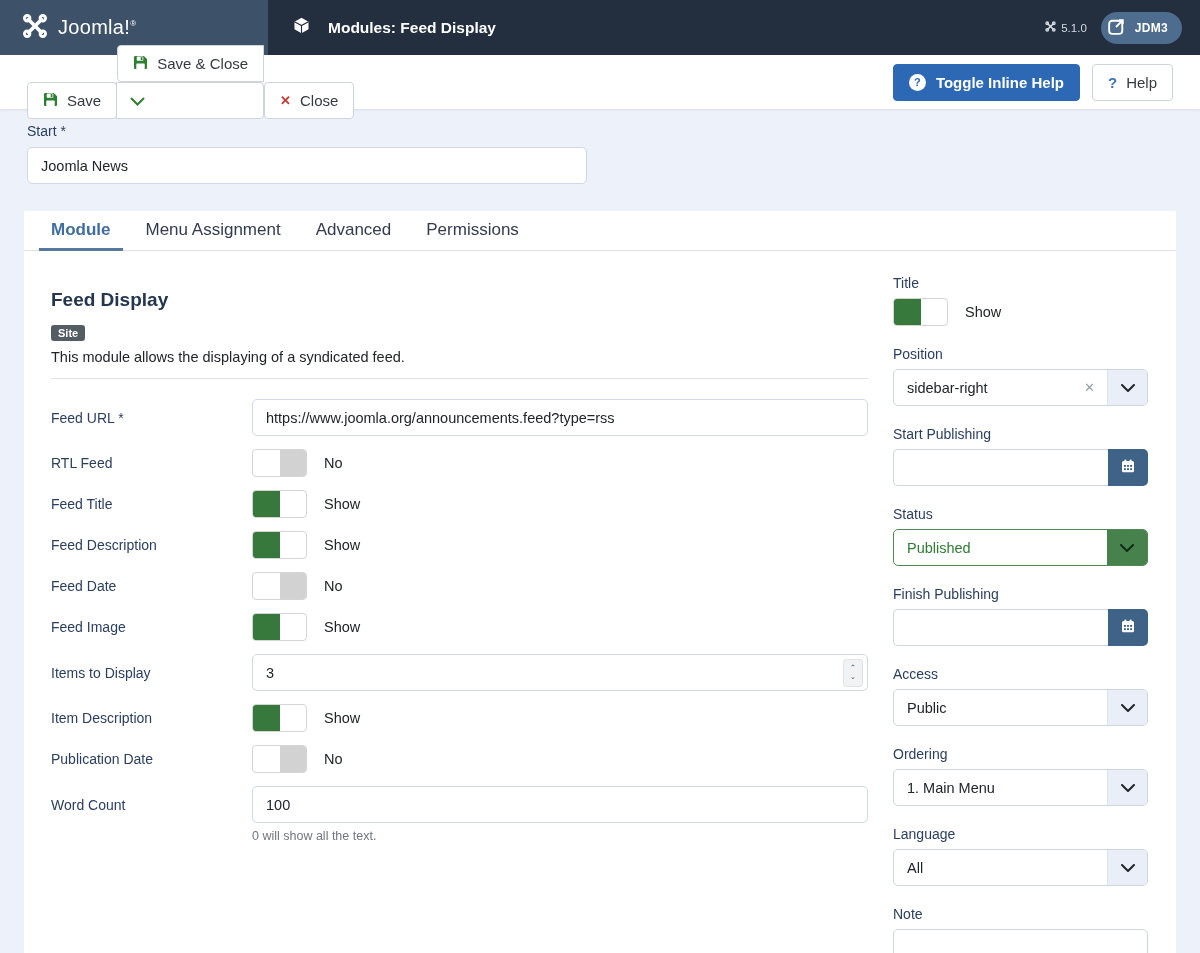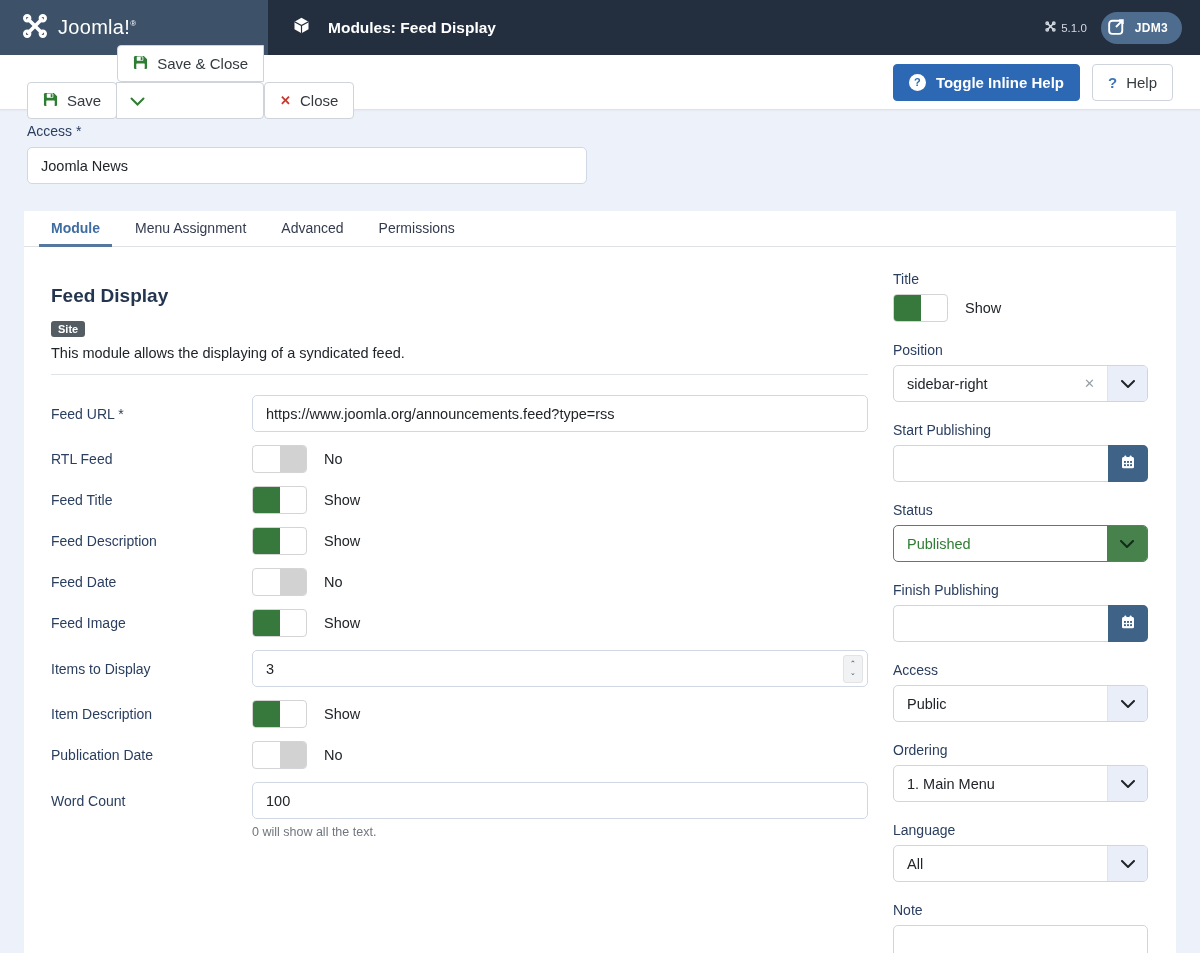--- a/index.html
+++ b/index.html
@@ -32,21 +32,21 @@
   .q-plain { color:#3f74b8; font-size:15px; font-weight:bold; }
 
   
   .title-area { padding:13px 27px 0; }
   .flabel { display:block; font-size:14px; color:#2a3e5f; margin-bottom:8px; }
   .title-input { width:560px; height:37px; border:1px solid #cfd8e3; border-radius:5px; padding:0 13px; font-family:inherit; font-size:14.5px; color:#212529; background:#fff; }
 
   
   .card { margin:27px 24px 0; background:#fff; min-height:711px; }
   .tabs { display:flex; border-bottom:1px solid #dee2e6; padding-left:15px; }
-  .tab { padding:9px 12px 8px; font-size:14px; color:#333b4f; cursor:pointer; border-bottom:3px solid transparent; margin-bottom:-1px; margin-right:11px; background:none; border-top:none; border-left:none; border-right:none; font-family:inherit; }
+  .tab { padding:9px 12px 8px; font-size:17px; color:#333b4f; cursor:pointer; border-bottom:3px solid transparent; margin-bottom:-1px; margin-right:11px; background:none; border-top:none; border-left:none; border-right:none; font-family:inherit; }
   .tab.active { color:#3f6da1; font-weight:bold; border-bottom-color:#56789f; }
 
   .card-body { display:flex; gap:25px; padding:24px 28px 30px 27px; }
   .main-col { flex:1; min-width:0; }
   .side-col { width:255px; flex-shrink:0; }
 
   
   .module-heading { font-size:19px; font-weight:bold; color:#24364f; margin:14px 0 12px; }
   .badge { display:inline-block; background:#545d64; color:#fff; font-size:11px; font-weight:bold; padding:2px 7px; border-radius:3px; }
   .module-desc { font-size:14.5px; color:#212529; margin-top:8px; }
@@ -190,21 +190,21 @@
       <span>Toggle Inline Help</span>
     </button>
     <button class="btn">
       <span class="q-plain">?</span>
       <span>Help</span>
     </button>
   </div>
 </div>
 
 <div class="title-area">
-  <label class="flabel">Access *</label>
+  <label class="flabel">Start *</label>
   <input class="title-input" type="text" value="Joomla News" style="">
 </div>
 
 <div class="card">
   <div class="tabs">
     <button class="tab active">Module</button>
     <button class="tab">Menu Assignment</button>
     <button class="tab">Advanced</button>
     <button class="tab">Permissions</button>
   </div>

